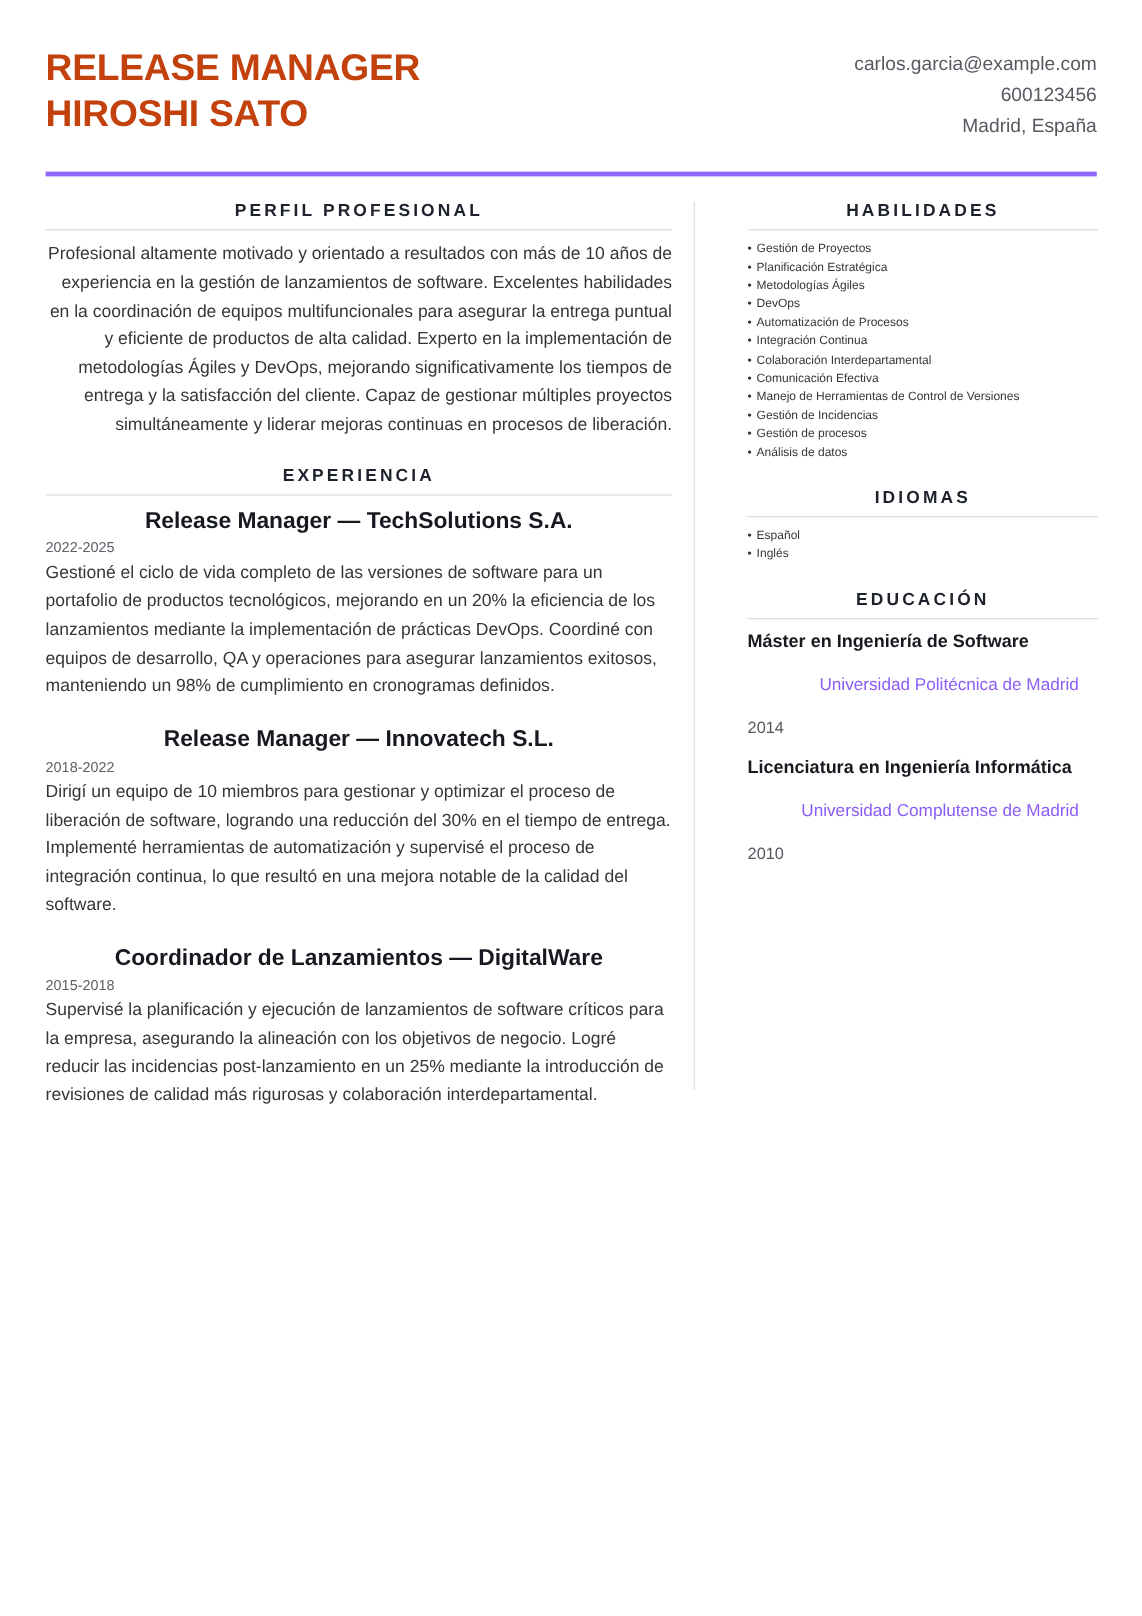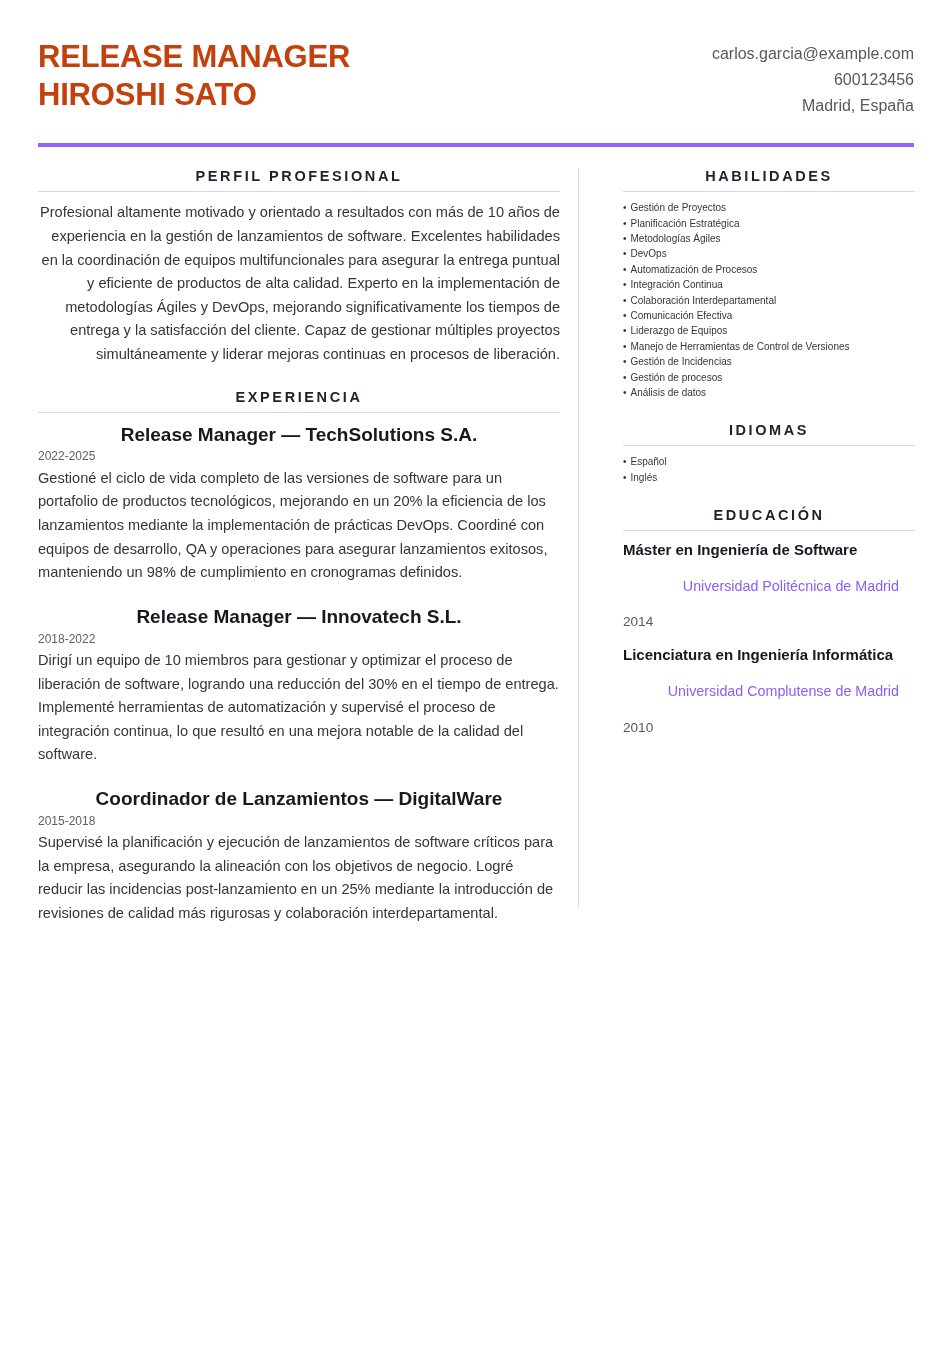--- a/index.html
+++ b/index.html
@@ -233,21 +233,20 @@
         <div class="section-rule"></div>
         <ul class="bullet-list">
           <li><span class="dot">•</span><span>Gestión de Proyectos</span></li>
           <li><span class="dot">•</span><span>Planificación Estratégica</span></li>
           <li><span class="dot">•</span><span>Metodologías Ágiles</span></li>
           <li><span class="dot">•</span><span>DevOps</span></li>
           <li><span class="dot">•</span><span>Automatización de Procesos</span></li>
           <li><span class="dot">•</span><span>Integración Continua</span></li>
           <li><span class="dot">•</span><span>Colaboración Interdepartamental</span></li>
           <li><span class="dot">•</span><span>Comunicación Efectiva</span></li>
-          <li><span class="dot">•</span><span>Liderazgo de Equipos</span></li>
           <li><span class="dot">•</span><span>Manejo de Herramientas de Control de Versiones</span></li>
           <li><span class="dot">•</span><span>Gestión de Incidencias</span></li>
           <li><span class="dot">•</span><span>Gestión de procesos</span></li>
           <li><span class="dot">•</span><span>Análisis de datos</span></li>
         </ul>
       </div>
 
       <div class="section">
         <div class="section-heading">IDIOMAS</div>
         <div class="section-rule"></div>

